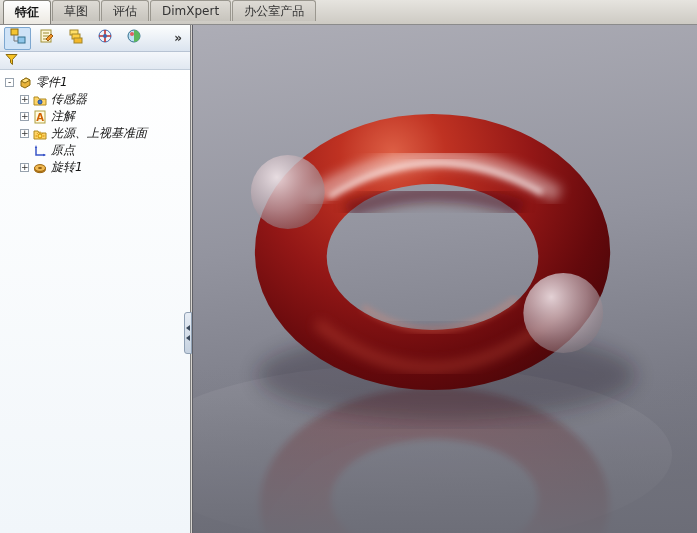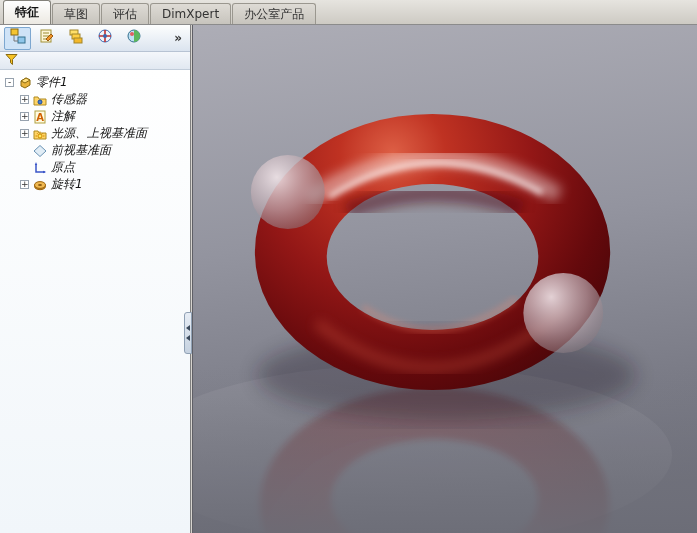--- a/index.html
+++ b/index.html
@@ -7,21 +7,21 @@
     width:697px; height:533px; overflow:hidden; position:relative;
     font-family:"DejaVu Sans","Liberation Sans",sans-serif;
     background:#d6d3ce;
   }
 
   
   .tabbar {
     position:absolute; top:0; left:0; width:697px; height:25px;
     background:linear-gradient(#e6e4df,#cdcac3);
     border-bottom:1px solid #8b8b8b;
-    display:flex; align-items:flex-end; padding-left:3px; box-sizing:border-box;
+    display:flex; align-items:flex-start; padding-left:3px; box-sizing:border-box;
   }
   .tab {
     height:20px; line-height:20px; padding:0 11px; font-size:12px; color:#333;
     background:linear-gradient(#dedbd5,#c7c4bd);
     border:1px solid #9a978f; border-bottom:none;
     border-radius:3px 3px 0 0; margin-right:1px; cursor:default;
   }
   .tab.active {
     height:23px; line-height:23px; font-weight:bold; color:#111;
     background:linear-gradient(#ffffff,#ece9e2);
@@ -206,29 +206,20 @@
         <svg width="14" height="14">
             <path d="M1,4 h4 l1,2 h7 v6 h-12 z" fill="#ffd467" stroke="#b08a20"></path>
             <circle cx="7" cy="9" r="2" fill="#ffe95e" stroke="#d08a00"></circle>
             <path d="M7,6 v-1.5 M10,9 h1.5 M4,9 H2.5 M9,7.2 l1,-1 M5,7.2 L4,6.2" stroke="#d08a00" stroke-width="1"></path>
           </svg>
       </span>
       <span class="tlabel">光源、上视基准面</span>
     </div>
 
 
-    <div class="tree-row child">
-      <span class="toggle"></span>
-      <span class="ticon">
-        <svg width="14" height="14">
-            <polygon points="7,1.5 13,7 7,12.5 1,7" fill="#dceaf5" fill-opacity="0.85" stroke="#6a93b4"></polygon>
-          </svg>
-      </span>
-      <span class="tlabel">前视基准面</span>
-    </div>
 
 
 
     <div class="tree-row child">
       <span class="toggle"></span>
       <span class="ticon">
         <svg width="14" height="14">
             <path d="M3,3 V11 H12" fill="none" stroke="#3a55c8" stroke-width="1.5"></path>
             <polygon points="3,1 1.8,4 4.2,4" fill="#3a55c8"></polygon>
             <polygon points="13.2,11 10,9.8 10,12.2" fill="#3a55c8"></polygon>

